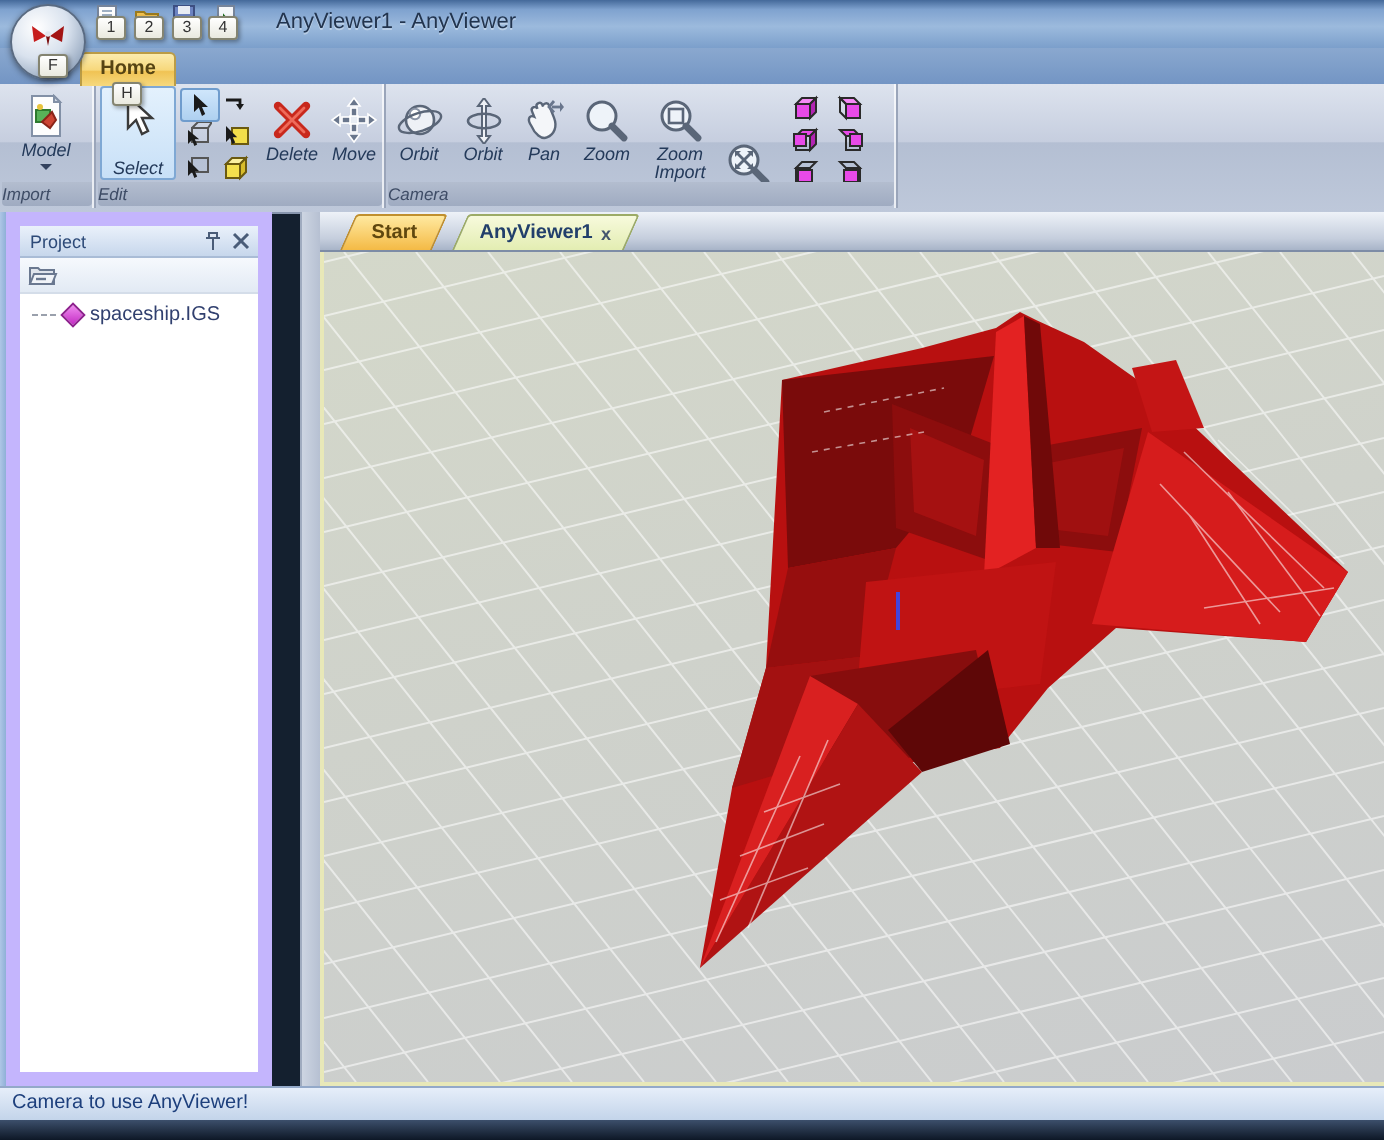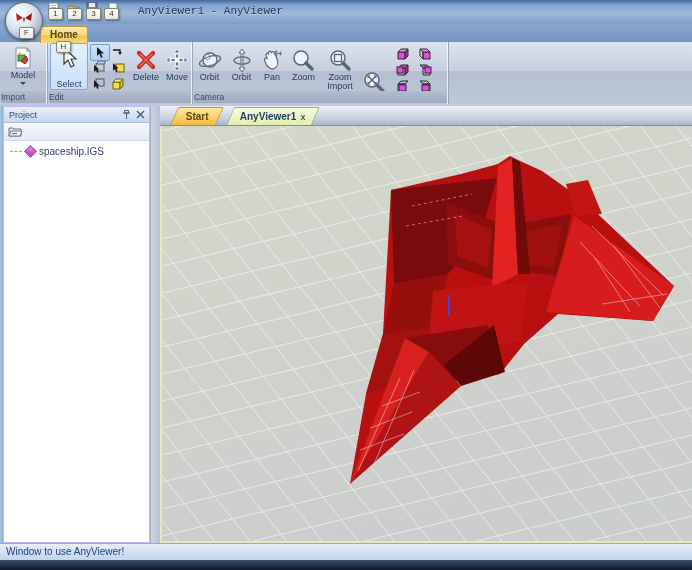--- a/index.html
+++ b/index.html
@@ -10,56 +10,56 @@
     background:linear-gradient(#44699a 0%,#7fa2cf 20%,#9cbadd 55%,#7b9fcb 100%);
     border-bottom:1px solid #5d7ca3;}
   #orb{left:5px;top:2px;width:36px;height:36px;border-radius:50%;z-index:30;
     background:radial-gradient(circle at 35% 30%,#ffffff,#d9e2ee 45%,#9fb0c6 75%,#6f8097);
     border:1px solid #5a6b82;box-shadow:0 1px 3px rgba(0,0,0,.45);}
   .orb-glyph{left:8px;top:8px;width:20px;height:14px;}
   #qat{left:46px;top:2px;height:16px;display:flex;gap:3px;z-index:25;}
   .qat-btn{width:16px;height:15px;position:relative;border-radius:2px;}
   .qat-ic{position:absolute;left:2px;top:0;}
   #title-text{left:138px;top:5px;font-size:11px;color:#1f3永?}
-  #title-text{left:138px;top:5px;font-size:11px;color:#22344e;text-shadow:0 1px 0 rgba(255,255,255,.35);font-family:Liberation Mono, monospace;}
+  #title-text{left:138px;top:5px;font-size:11px;color:#22344e;text-shadow:0 1px 0 rgba(255,255,255,.35);}
   .keytip{position:absolute;z-index:40;min-width:9px;text-align:center;
     background:linear-gradient(#ffffff,#e9e9df);border:1px solid #848471;border-radius:2px;
     font-size:8px;line-height:10px;color:#333;padding:0 2px;box-shadow:1px 1px 2px rgba(0,0,0,.35);}
   
   #tabrow{left:0;top:24px;width:692px;height:18px;
     background:linear-gradient(#8aa8cf,#7395c4);}
   #home-tab{left:40px;top:26px;width:46px;height:16px;z-index:10;
     background:linear-gradient(#fcecae 0%,#f7d87c 50%,#f0c354 55%,#f6d97e 100%);
     border:1px solid #bb9c46;border-bottom:none;border-radius:3px 3px 0 0;
     font-size:10px;font-weight:bold;color:#564413;text-align:center;line-height:16px;}
   
   #ribbon{left:0;top:42px;width:692px;height:64px;
     background:linear-gradient(#dde3ee 0%,#c6cedf 45%,#b4bfd3 46%,#bec8da 100%);
     border-bottom:1px solid #8795ad;display:flex;}
   .rgroup{position:relative;height:62px;border-right:1px solid #9aa5ba;
-    box-shadow:inset -1px 0 0 rgba(255,255,255,.7);}
+    box-shadow:inset -1px 0 0 rgba(255,255,255,.7);font-style:italic;}
   .rgroup-label{position:absolute;left:1px;right:1px;bottom:1px;height:12px;
     background:linear-gradient(#b3bdcf,#9fabc1);border-radius:0 0 2px 2px;
     font-size:8.5px;color:#3e4c66;text-align:left;line-height:12px;}
   .bigbtn{display:flex;flex-direction:column;align-items:center;justify-content:flex-start;
     padding-top:3px;font-size:9px;color:#243a5a;text-align:center;line-height:9px;}
   .bigbtn .bicon{height:26px;display:flex;align-items:center;justify-content:center;}
   .sel-hl{background:linear-gradient(#e3f1fd,#c8e0f7);border:1px solid #7fa8d4;border-radius:2px;gap:11px;}
   .caret{width:0;height:0;border-left:3px solid transparent;border-right:3px solid transparent;
     border-top:3px solid #33425e;margin-top:2px;}
   #edit-mini{display:grid;grid-template-columns:19px 19px;grid-auto-rows:16px;gap:0px;
     margin:2px 2px 0 2px;}
   .mini-btn{width:18px;height:15px;display:flex;align-items:center;justify-content:center;}
   .mini-sel{background:linear-gradient(#cfe6fb,#aed0f0);border:1px solid #6f9ccd;border-radius:2px;}
   #cube-grid{display:grid;grid-template-columns:21px 21px;grid-auto-rows:16px;margin:4px 3px 0 5px;}
   .cube-btn{width:20px;height:15px;display:flex;align-items:center;justify-content:center;}
   
   #frame-left{left:0;top:106px;width:3px;height:454px;background:linear-gradient(90deg,#aec6e6,#8fb0d6);}
   
-  #panel{left:3px;top:106px;width:147px;height:437px;background:#fff;border:1px solid #c4b5fd;box-sizing:border-box;}
+  #panel{left:3px;top:106px;width:133px;height:437px;background:#fff;border:7px solid #c4b5fd;box-sizing:border-box;}
   #panel-header{left:0;top:0;width:100%;height:16px;
     background:linear-gradient(#eaf1fb,#c7d7ec);border-bottom:1px solid #a9bcd6;
     font-size:9px;color:#2d4a78;line-height:16px;padding-left:5px;box-sizing:border-box;}
   #panel-header .hdr-btns{position:absolute;right:4px;top:3px;display:flex;gap:5px;}
   #panel-toolbar{left:0;top:16px;width:100%;height:17px;
     background:linear-gradient(#f6f9fd,#e2eaf4);border-bottom:1px solid #d4dde9;}
   #tree{left:0;top:33px;width:100%;}
   .tree-item{display:flex;align-items:center;gap:4px;padding:6px 0 0 6px;font-size:10px;color:#31406f;}
   .branch{width:12px;border-top:1px dashed #9aa0ac;}
   .gem{width:7px;height:7px;background:linear-gradient(135deg,#f08af0,#c32cc3);
@@ -509,15 +509,15 @@
           <line x1="250" y1="80" x2="310" y2="68" stroke-dasharray="3,3"></line>
         <line x1="244" y1="100" x2="300" y2="90" stroke-dasharray="3,3"></line>
       </g>
 
       <line x1="287" y1="170" x2="287" y2="189" stroke="#4343dd" stroke-width="2"></line>
     </g>
   </svg>
 </div>
 
 <div id="statusbar" class="abs">
-  <span>Window to use AnyViewer!</span>
+  <span>Camera to use AnyViewer!</span>
 </div>
 <div id="bottom-strip" class="abs"></div>
 
 </body></html>

